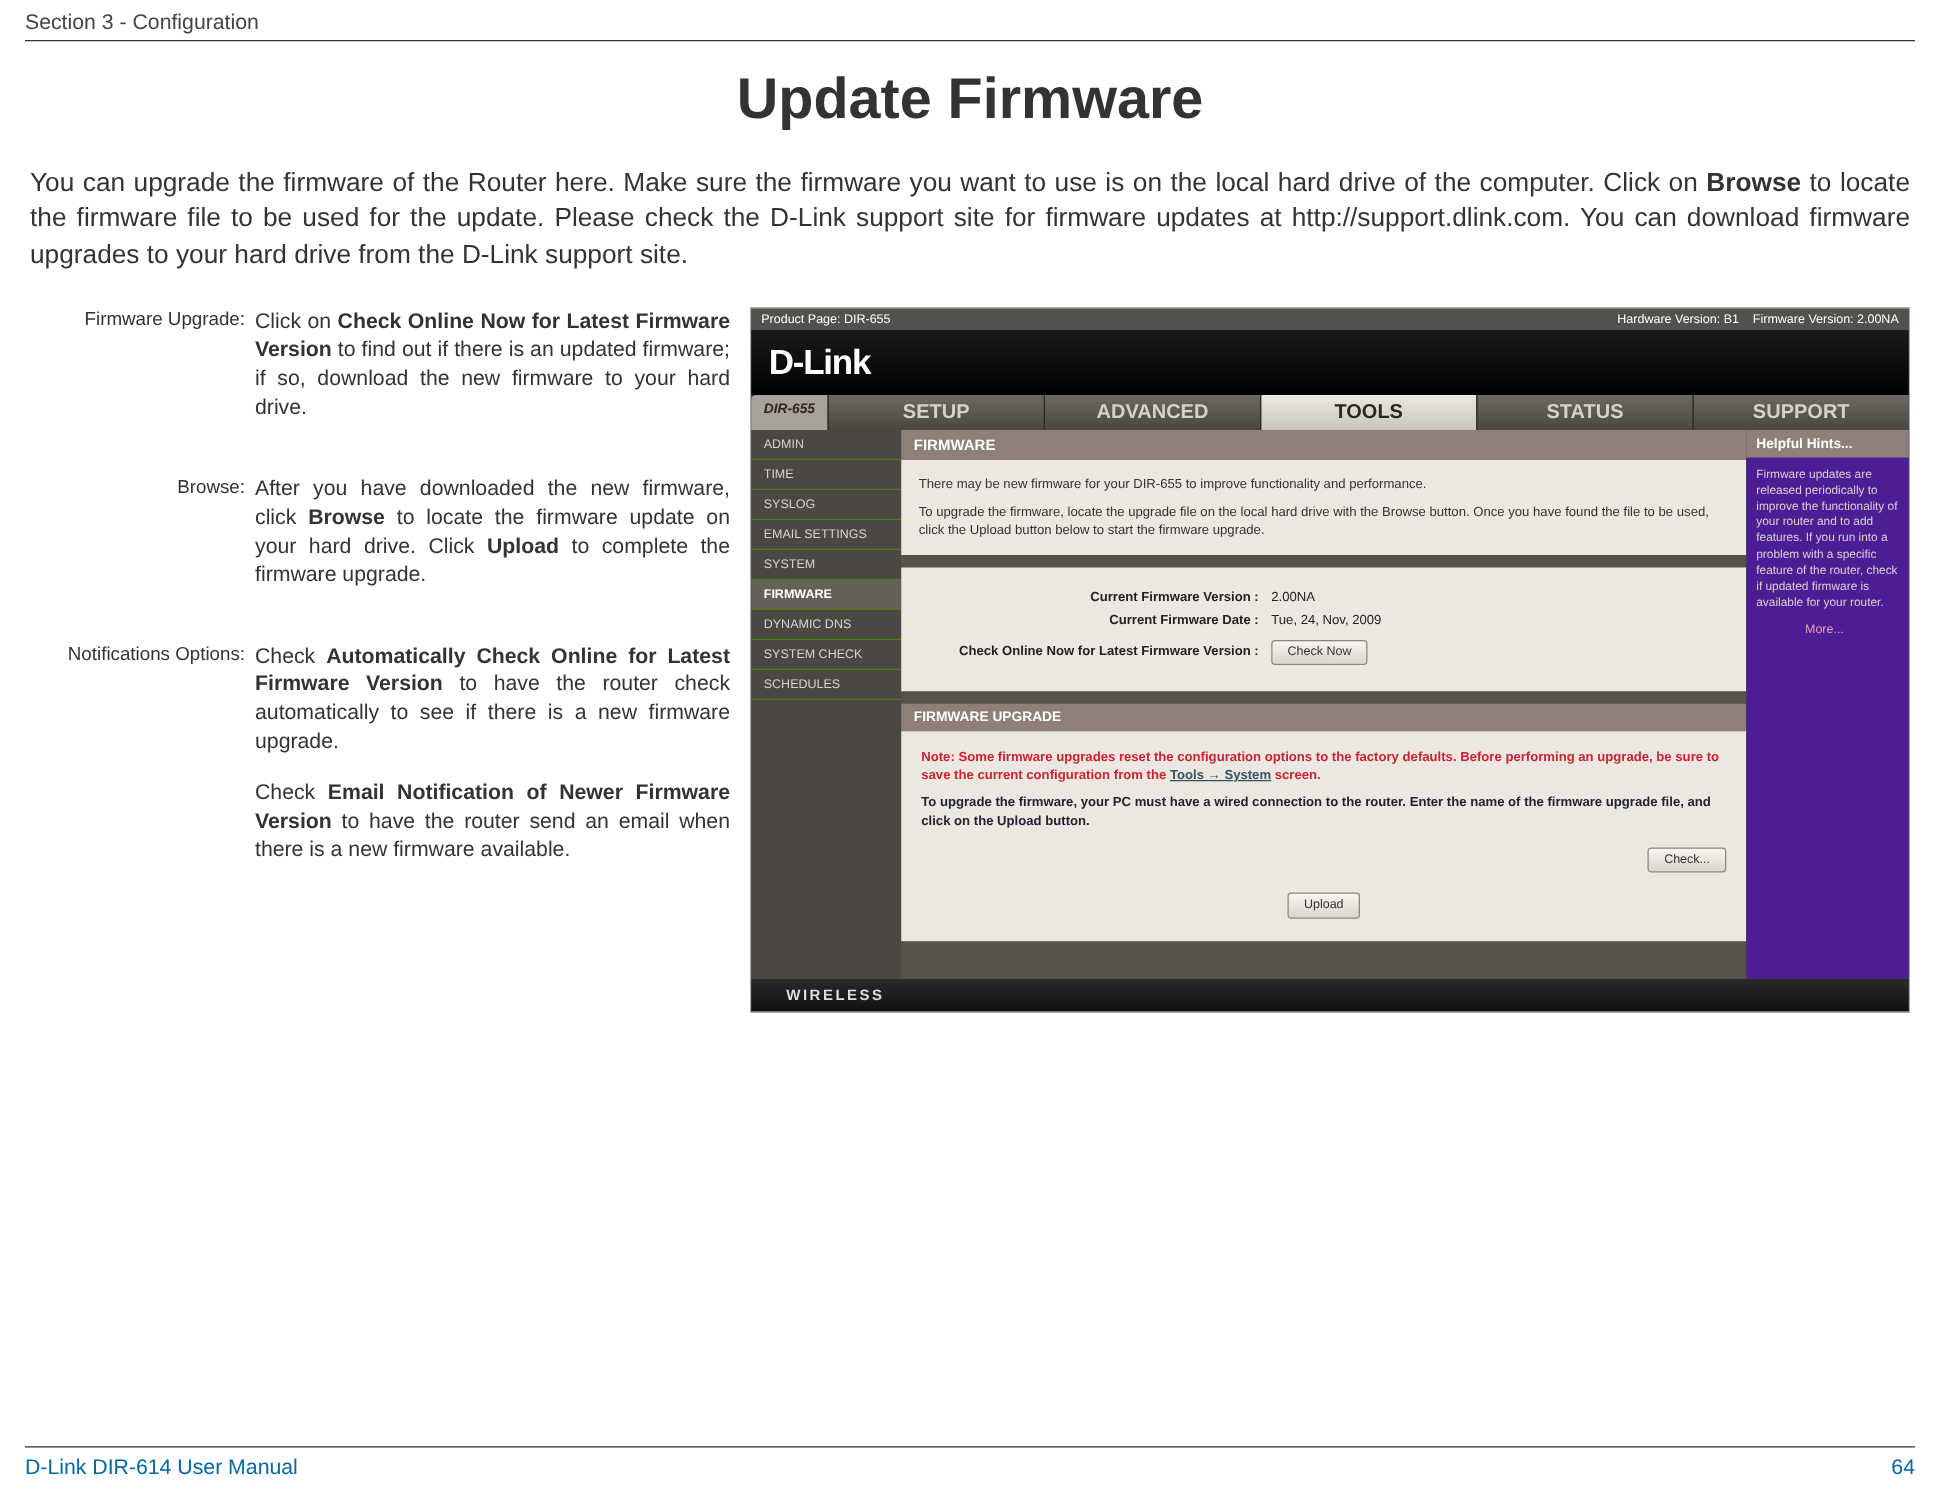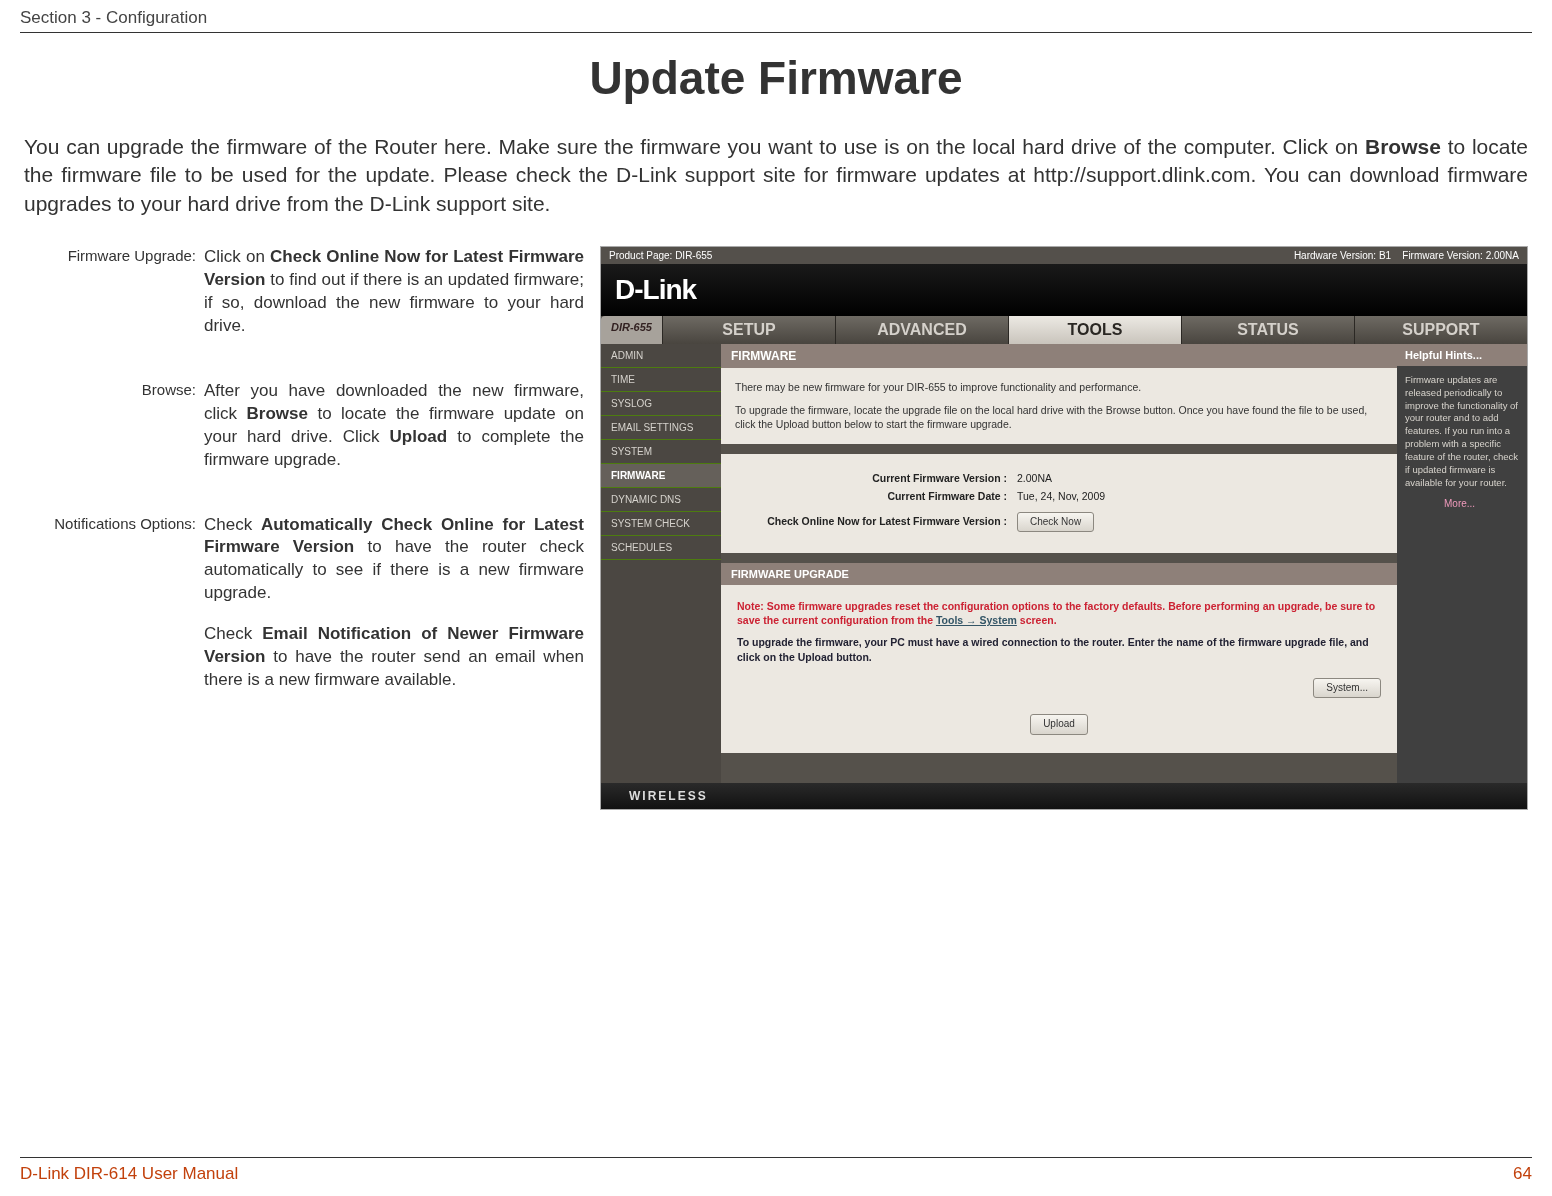--- a/index.html
+++ b/index.html
@@ -161,21 +161,21 @@
       display: inline-block;
       background: linear-gradient(#f7f5f0,#d9d5cd);
       border: 1px solid #8c8880;
       border-radius: 3px;
       color: #333;
       font-size: 10px;
       padding: 2px 12px;
       margin: 4px 0;
     }
     .ss-center { text-align: center; }
-    .ss-hints { width: 130px; background: #404040; padding: 0; }
+    .ss-hints { width: 130px; background: #4c1d95; padding: 0; }
     .ss-hints .hdr {
       background: #8e8079;
       color: #fff;
       font-weight: 700;
       font-size: 11px;
       padding: 5px 8px;
     }
     .ss-hints .bdy {
       font-size: 9.5px;
       line-height: 1.35;
@@ -198,21 +198,21 @@
     }
     .footer hr {
       border: none;
       border-top: 1px solid #333;
       margin-bottom: 6px;
     }
     .footer-row {
       display: flex;
       justify-content: space-between;
       font-size: 17px;
-      color: #c2410c;
+      color: #0369a1;
     }
   </style>
 </head>
 <body>
 
 <div class="header-section">Section 3 - Configuration</div>
 <hr class="top-rule">
 
 <h1 class="page-title">Update Firmware</h1>
 
@@ -309,21 +309,21 @@
           </div>
 
           <div class="ss-block">
             <div class="hdr">FIRMWARE UPGRADE</div>
             <div class="bdy">
               <div class="ss-note">
                 <span>Note: Some firmware upgrades reset the configuration options to the factory defaults. Before performing an upgrade, be sure to save the current configuration from the </span><span class="ss-link">Tools → System</span><span> screen.</span>
               </div>
               <div class="ss-note" style="margin-top:8px;color:#223;font-weight:700">To upgrade the firmware, your PC must have a wired connection to the router. Enter the name of the firmware upgrade file, and click on the Upload button.</div>
               <div style="text-align:right;margin-top:10px">
-                <span class="ss-btn">System...</span>
+                <span class="ss-btn">Check...</span>
               </div>
               <div class="ss-center" style="margin-top:8px">
                 <span class="ss-btn">Upload</span>
               </div>
             </div>
           </div>
         </div>
         <div class="ss-hints">
           <div class="hdr">Helpful Hints...</div>
           <div class="bdy">

